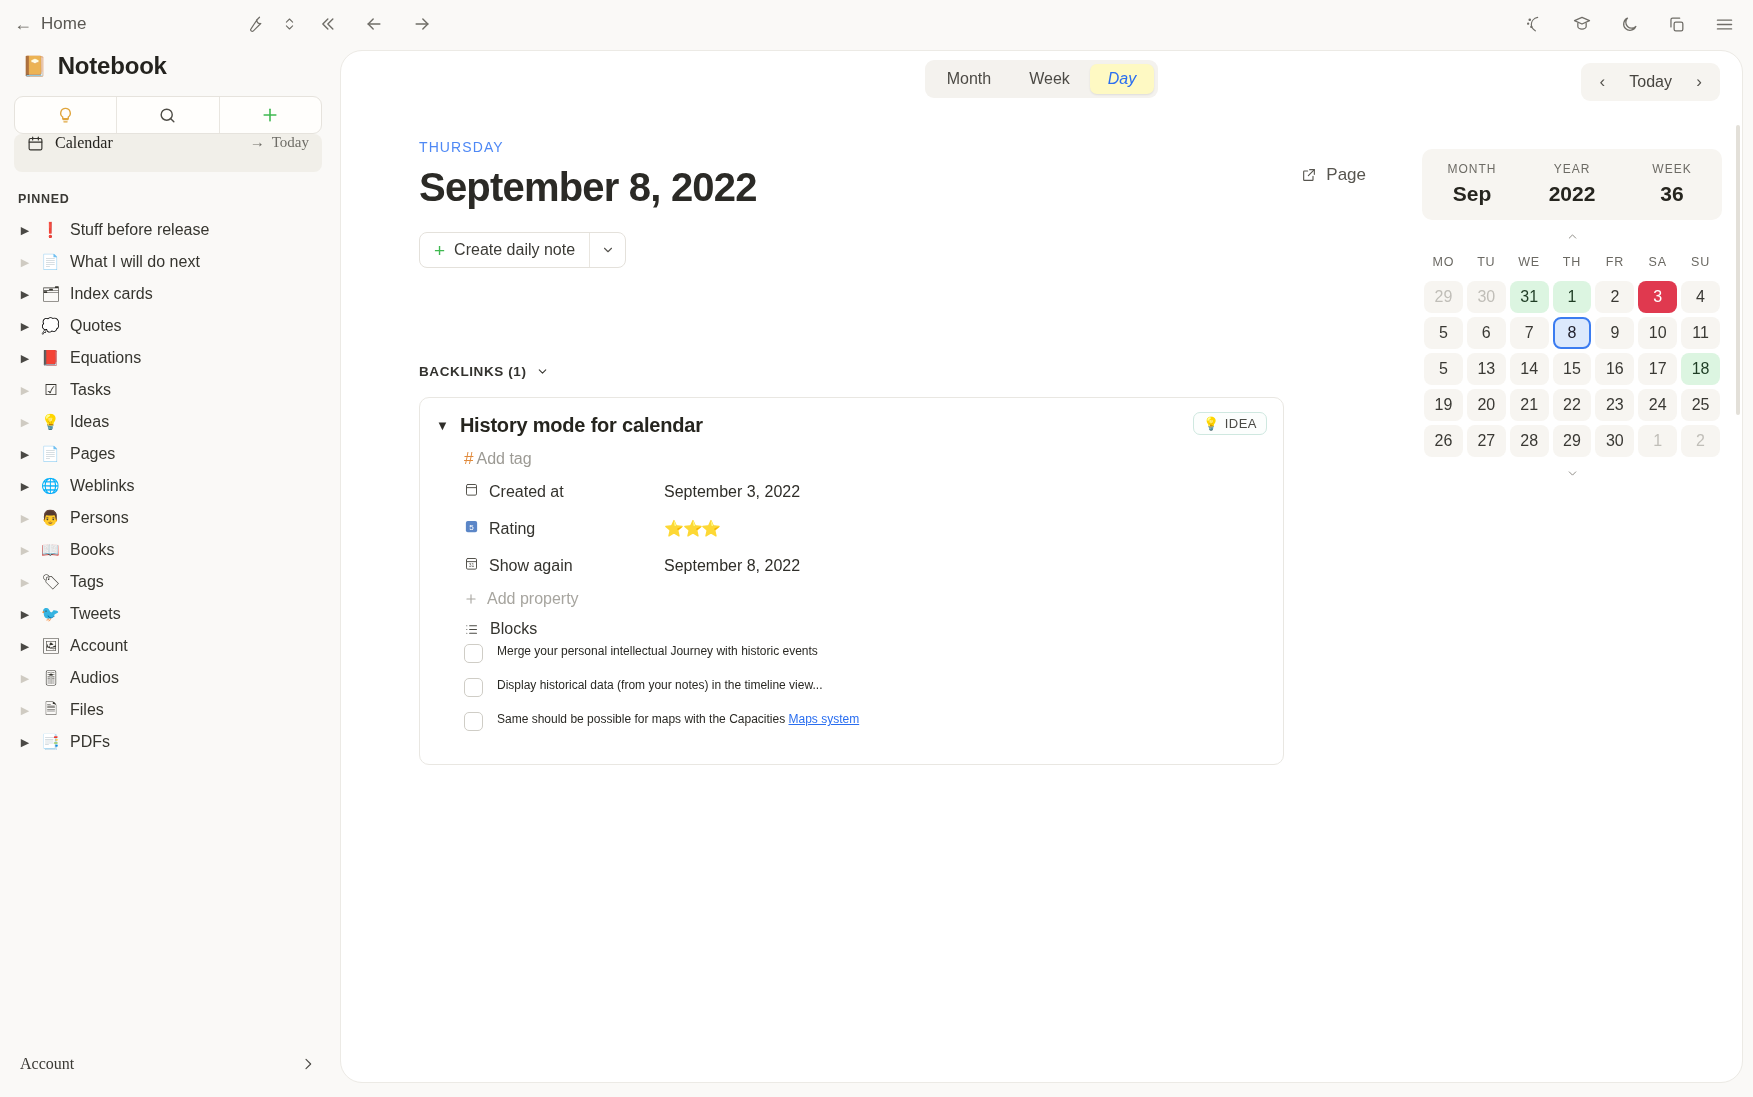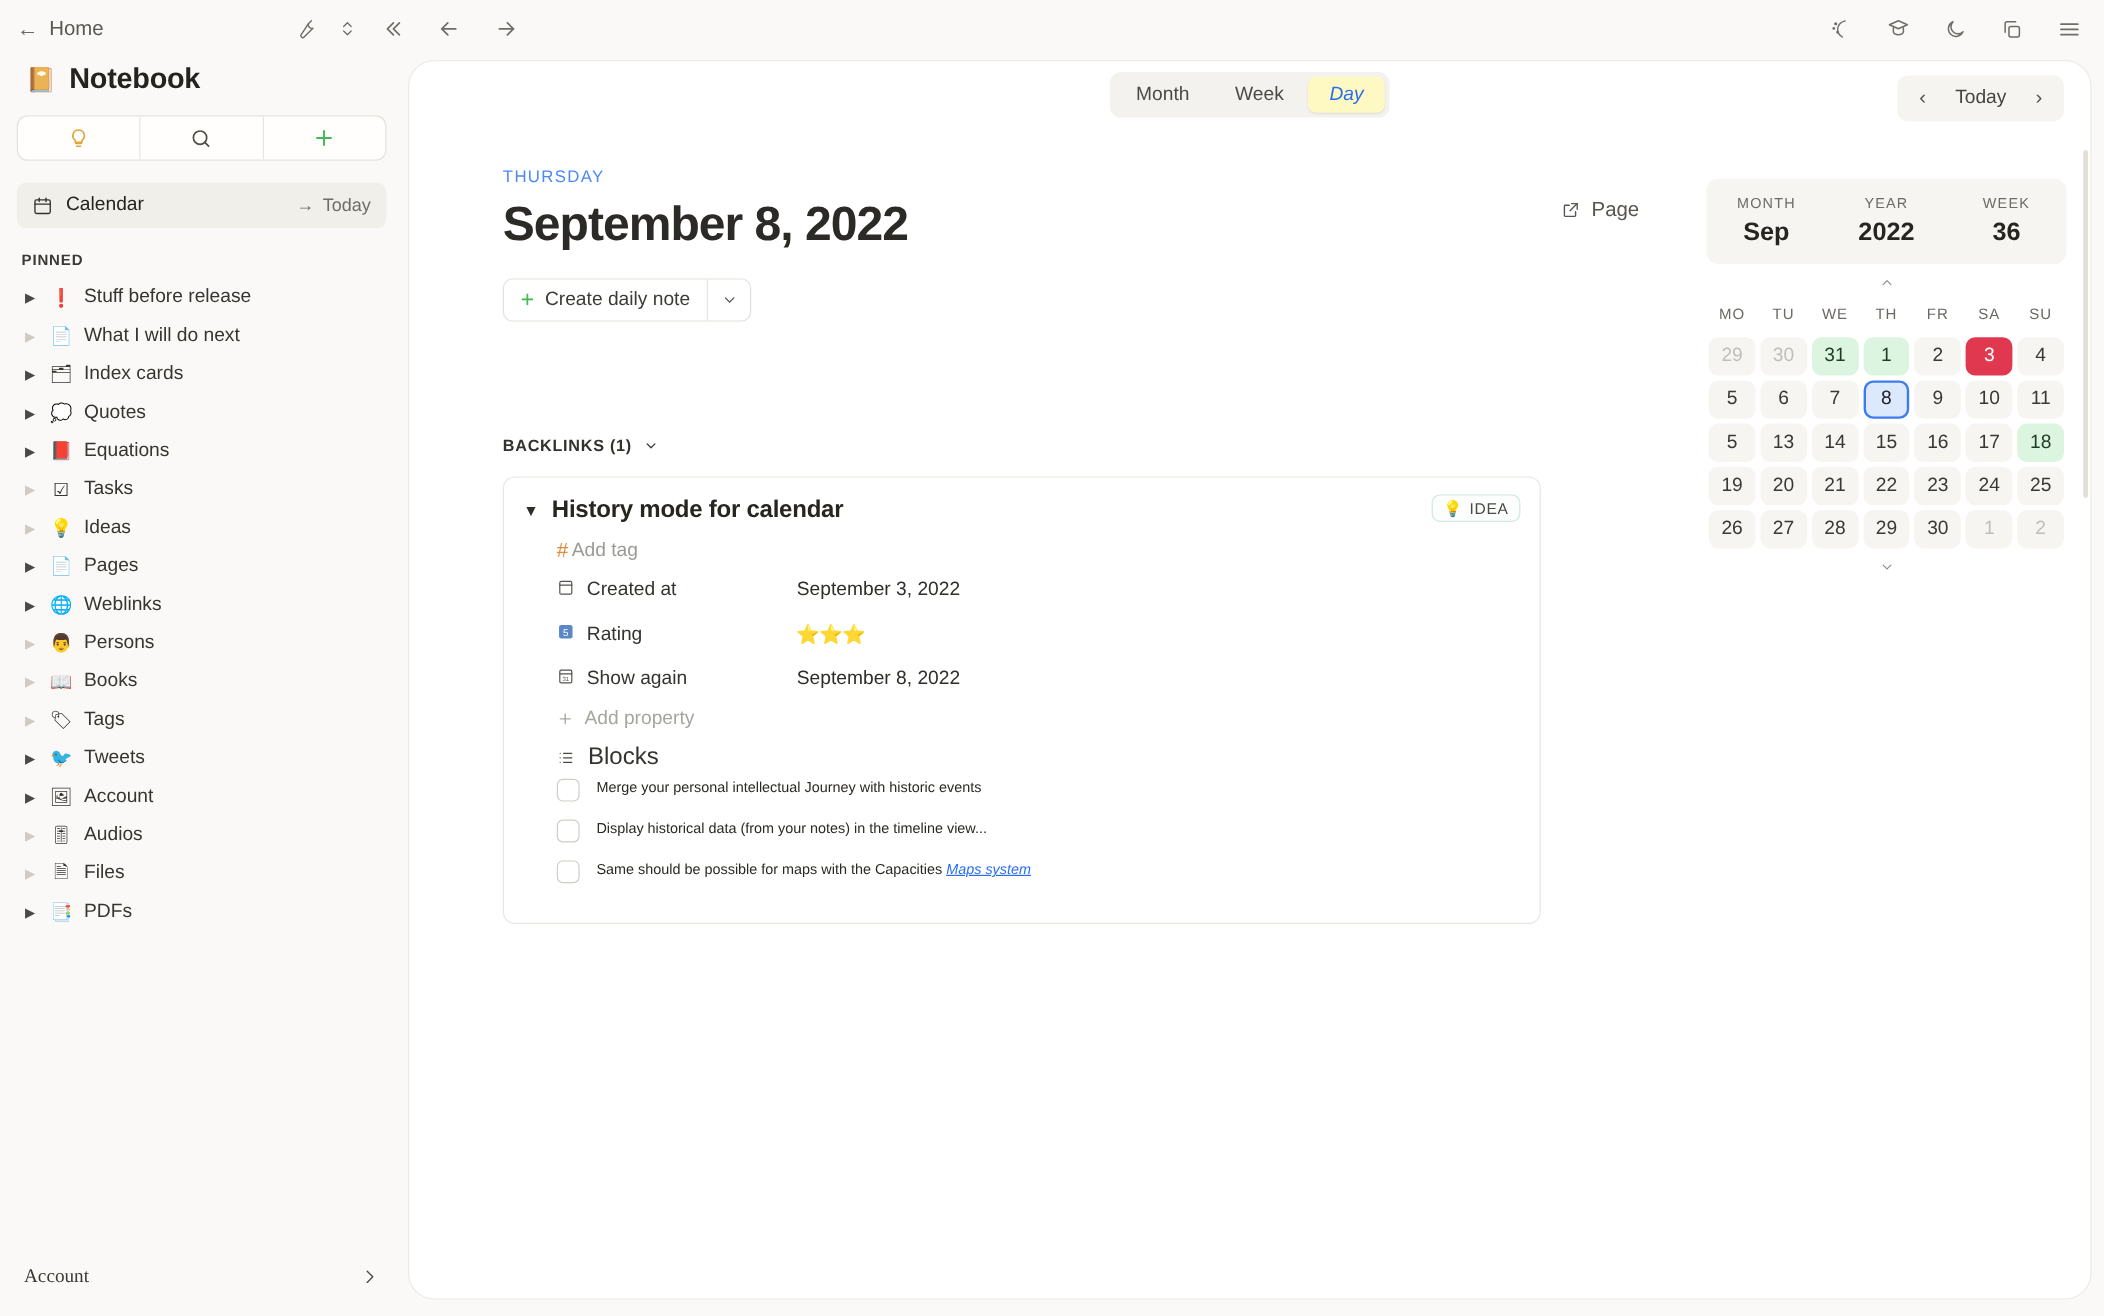--- a/index.html
+++ b/index.html
@@ -42,24 +42,25 @@
 
   .seg {
     display: flex; height: 38px;
     border: 1px solid #e6e3dd; border-radius: 9px;
     background: #fffefc; overflow: hidden;
   }
   .seg > div { flex: 1; display: flex; align-items: center; justify-content: center; cursor: pointer; }
   .seg > div + div { border-left: 1px solid #e9e6e0; }
 
   .calrow {
-    margin-top: 18px; height: 38px;
-    display: flex; align-items: center; justify-content: space-between;
+    height: 38px;
+    display: flex; align-items: flex-start; justify-content: space-between;
     background: #f1efe9; border-radius: 8px; padding: 0 13px;
     cursor: pointer;
+    font-family: Liberation Serif, serif;
   }
   .calrow-l { display: flex; align-items: center; gap: 11px; font-size: 16px; color: #25231f;}
   .calrow-r { display: flex; align-items: center; gap: 7px; font-size: 15px; color: #6f6d67; }
 
   .sec-head {
     display: flex; align-items: center; justify-content: space-between;
     font-size: 12.5px; font-weight: 700; letter-spacing: 0.7px;
     color: #3a3935; padding: 20px 4px 8px 4px;
   }
   .sec-head .addtype { display: flex; align-items: center; gap: 6px; font-weight: 400; font-size: 15px; color: #55534e; letter-spacing: 0; cursor: pointer;}
@@ -152,24 +153,24 @@
   }
   .addtag { margin: 12px 0 4px 28px; display: flex; align-items: center; gap: 3px; font-size: 16px; color: #9c9a94; cursor: pointer;}
   .addtag .hash { color: #e08a3c; font-size: 17px; }
 
   .prop { display: flex; align-items: center; height: 37px; margin-left: 28px; }
   .prop-key { display: flex; align-items: center; gap: 10px; width: 200px; font-size: 16px; color: #34332e; }
   .prop-val { font-size: 16px; color: #2f2e29; }
   .stars { font-size: 16px; letter-spacing: -1px; }
 
   .addprop { display: flex; align-items: center; gap: 9px; margin: 6px 0 6px 28px; font-size: 16px; color: #a7a59f; cursor: pointer; }
-  .blocks-head { display: flex; align-items: center; gap: 11px; margin: 12px 0 6px 28px; font-size: 20px; color: #34332e; }
+  .blocks-head { display: flex; align-items: center; gap: 11px; margin: 12px 0 6px 28px; font-size: 16px; color: #34332e; }
   .todo { display: flex; gap: 14px; margin-left: 28px; height: 34px; font-size: 12px; color: #2a2924; }
   .cbx { width: 19px; height: 19px; flex: 0 0 19px; border: 1.6px solid #cfcdc6; border-radius: 5px; background: #fff; cursor: pointer; }
-  .todo a { color: #2a6ef0; text-decoration: underline; cursor: pointer; font-style: italic; }
+  .todo a { color: #2a6ef0; text-decoration: underline; cursor: pointer; }
 
   
   .rail { width: 320px; flex: 0 0 320px; padding: 42px 20px 0 0; }
   .myw {
     display: flex; background: #f7f5f1; border-radius: 10px; padding: 13px 0 14px 0;
   }
   .myw > div { flex: 1; text-align: center; cursor: pointer; }
   .myw .k { font-size: 12px; letter-spacing: 1px; color: #6d6b65; }
   .myw .v { font-size: 21px; font-weight: 700; color: #26251f; margin-top: 6px; }
 

